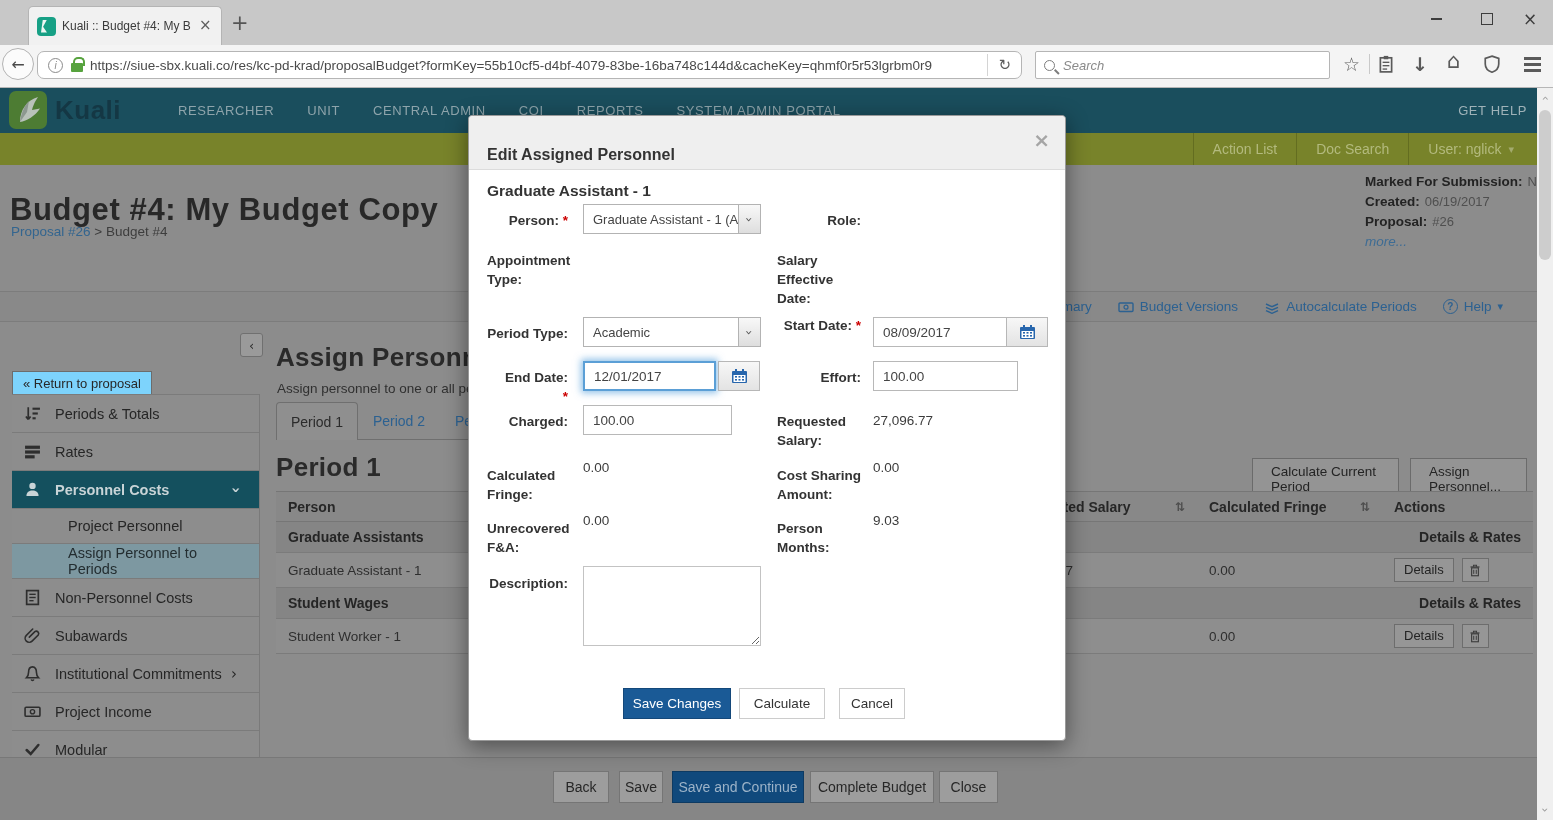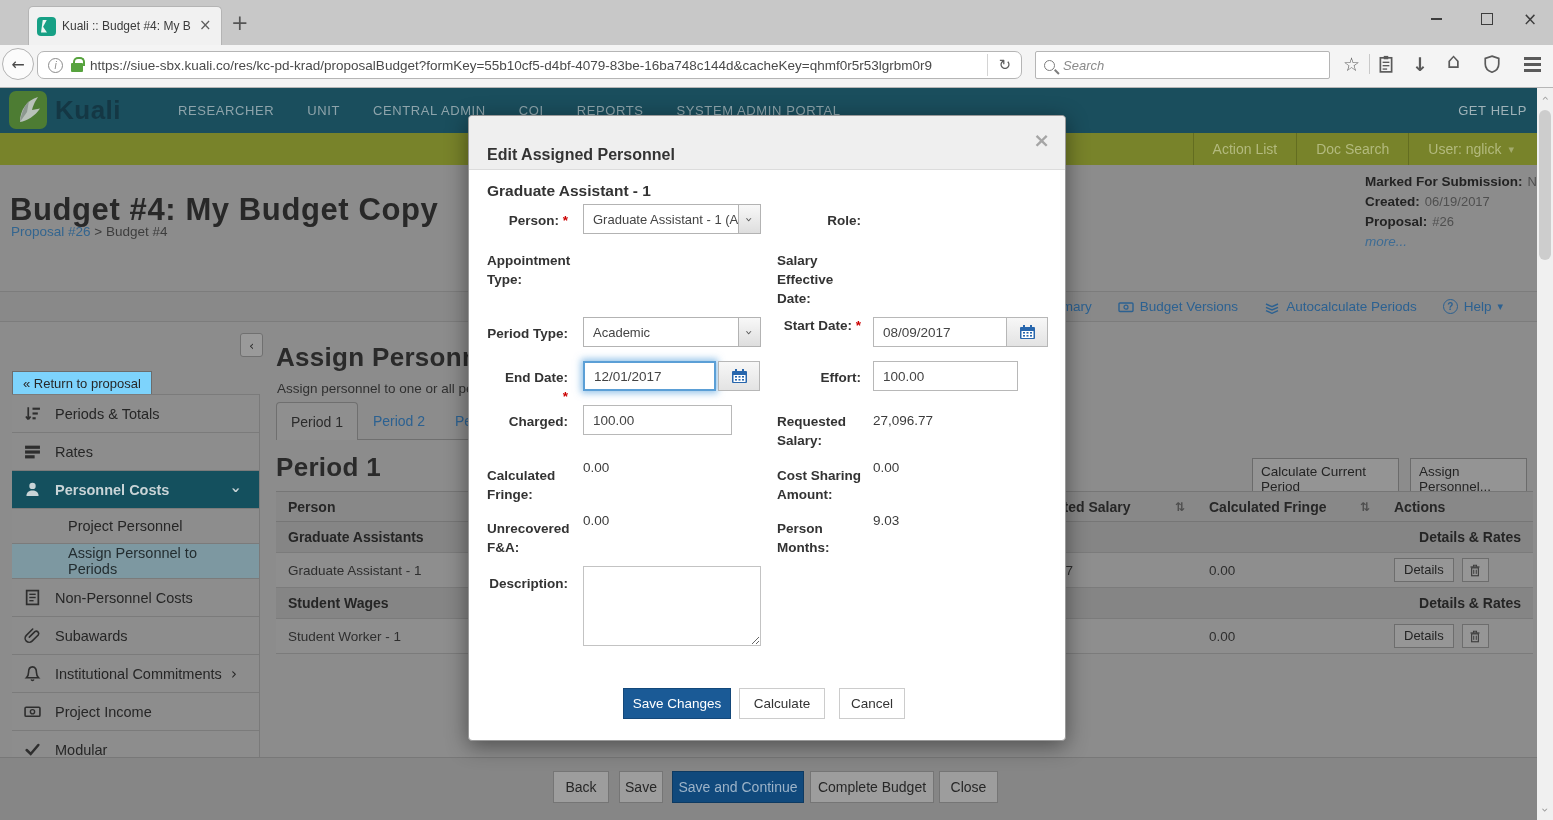--- a/index.html
+++ b/index.html
@@ -117,21 +117,21 @@
   .chev-d::before{content:"›";}
 
   
   .mc-heading{position:absolute;left:276px;top:342px;font-size:26px;font-weight:bold;color:#2a2a2a;letter-spacing:.3px;}
   .mc-sub{position:absolute;left:277px;top:381px;font-size:13.5px;color:#303030;white-space:nowrap;width:600px;overflow:hidden;}
   .tabsbar{position:absolute;left:276px;top:402px;width:520px;height:38px;border-bottom:1px solid #6f6f6f;display:flex;}
   .ptab{width:82px;height:38px;display:flex;align-items:center;justify-content:center;font-size:14px;color:#2c6191;}
   .ptab.active{background:#8f8f8f;border:1px solid #6f6f6f;border-bottom:none;border-radius:4px 4px 0 0;color:#2b2b2b;}
   .period-h{position:absolute;left:276px;top:452px;font-size:26px;font-weight:bold;color:#2a2a2a;letter-spacing:.3px;}
   .tbl-actions{position:absolute;top:458px;height:42px;background:#949494;border:1px solid #6b6b6b;
-        font-size:13.5px;color:#242424;display:flex;align-items:center;justify-content:center;padding:0 8px;}
+        font-size:13.5px;color:#242424;display:flex;align-items:center;justify-content:center;padding:0 18px;}
   .ptable{position:absolute;left:276px;top:491px;width:1257px;border-collapse:collapse;}
   .ptable th{height:30px;background:#888;border-top:1px solid #767676;border-bottom:1px solid #767676;
         font-size:14px;color:#272727;text-align:left;padding:0 12px;}
   .ptable td{font-size:13.5px;color:#2e2e2e;padding:0 12px;border-bottom:1px solid #7b7b7b;}
   .grow td{height:31px;background:#858585;font-weight:bold;font-size:14px;color:#252525;}
   .drow td{height:35px;background:#8e8e8e;}
   .sortic{float:right;font-size:12px;color:#4e4e4e;margin-top:1px;}
   .sortic::before{content:"⇅";}
   .dr-link{text-align:right;font-weight:bold;color:#2b5e8c;font-size:13.5px;}
   .details-btn{display:inline-block;height:24px;line-height:22px;padding:0 9px;background:#969696;

